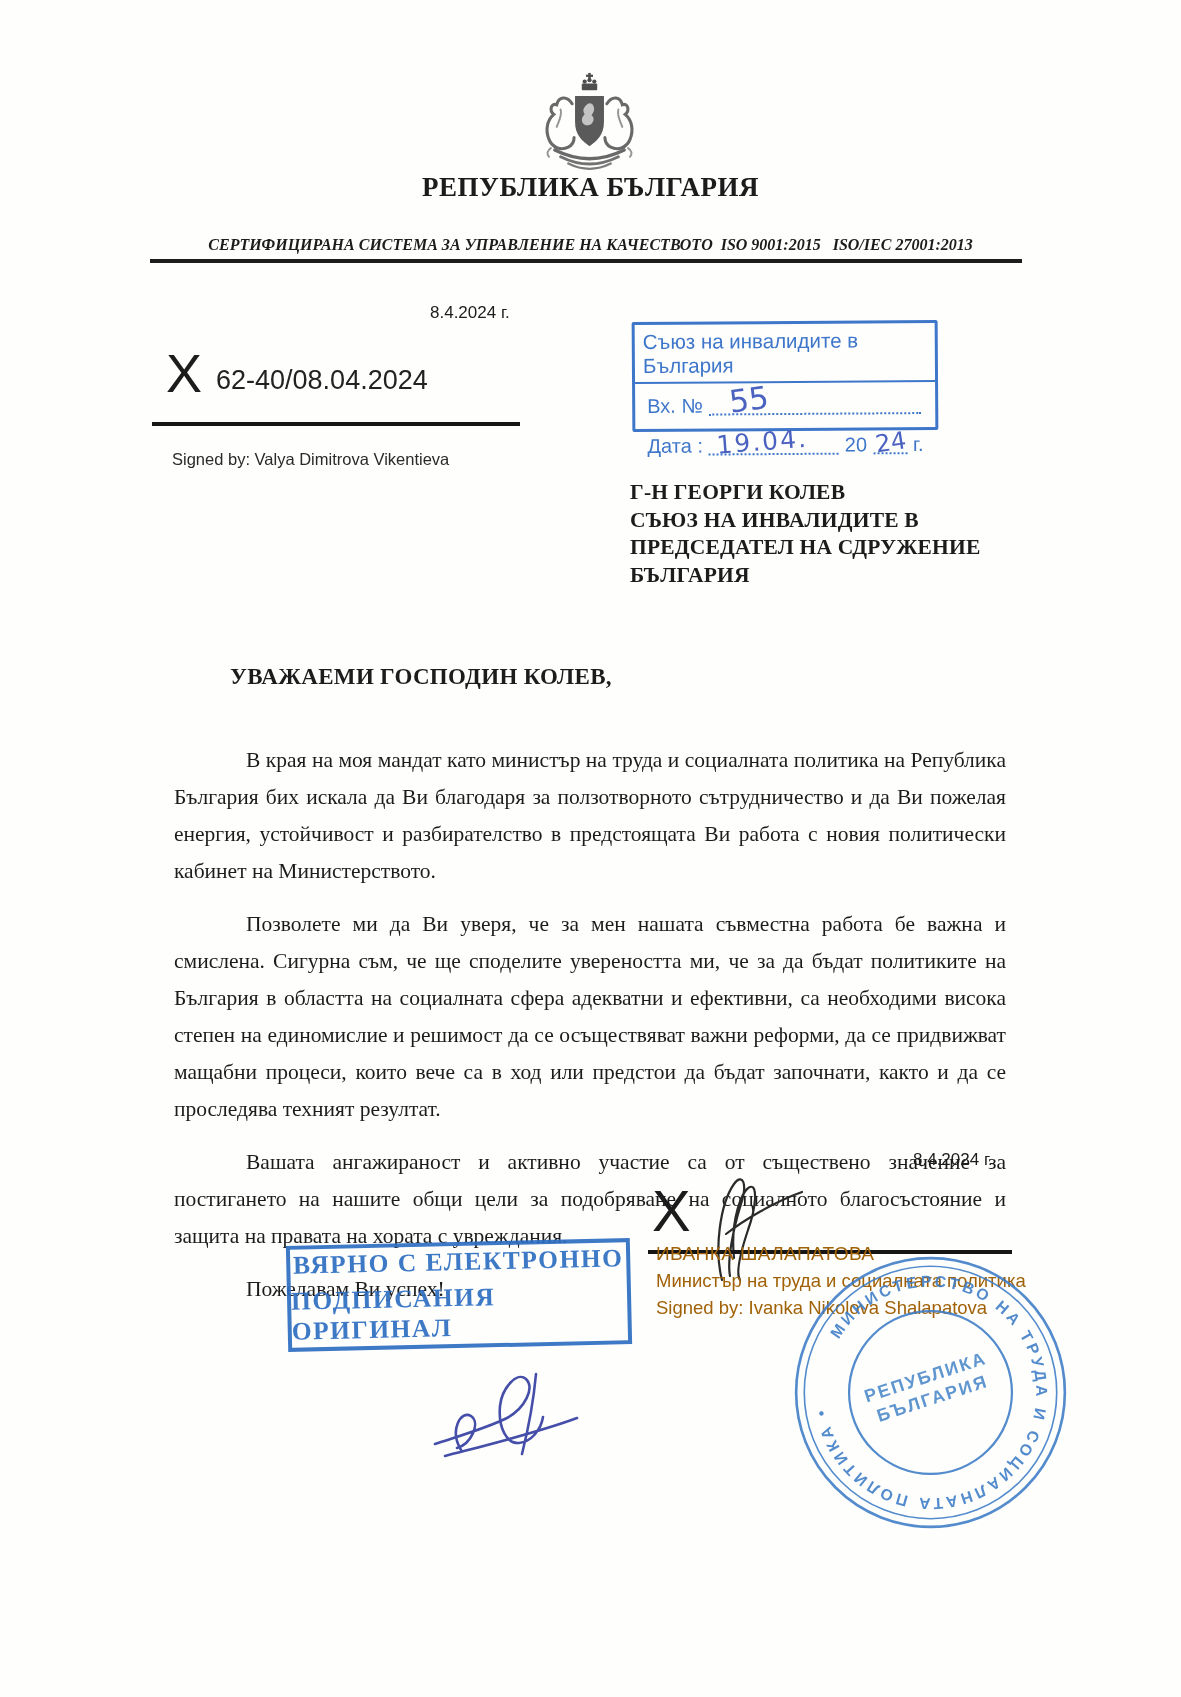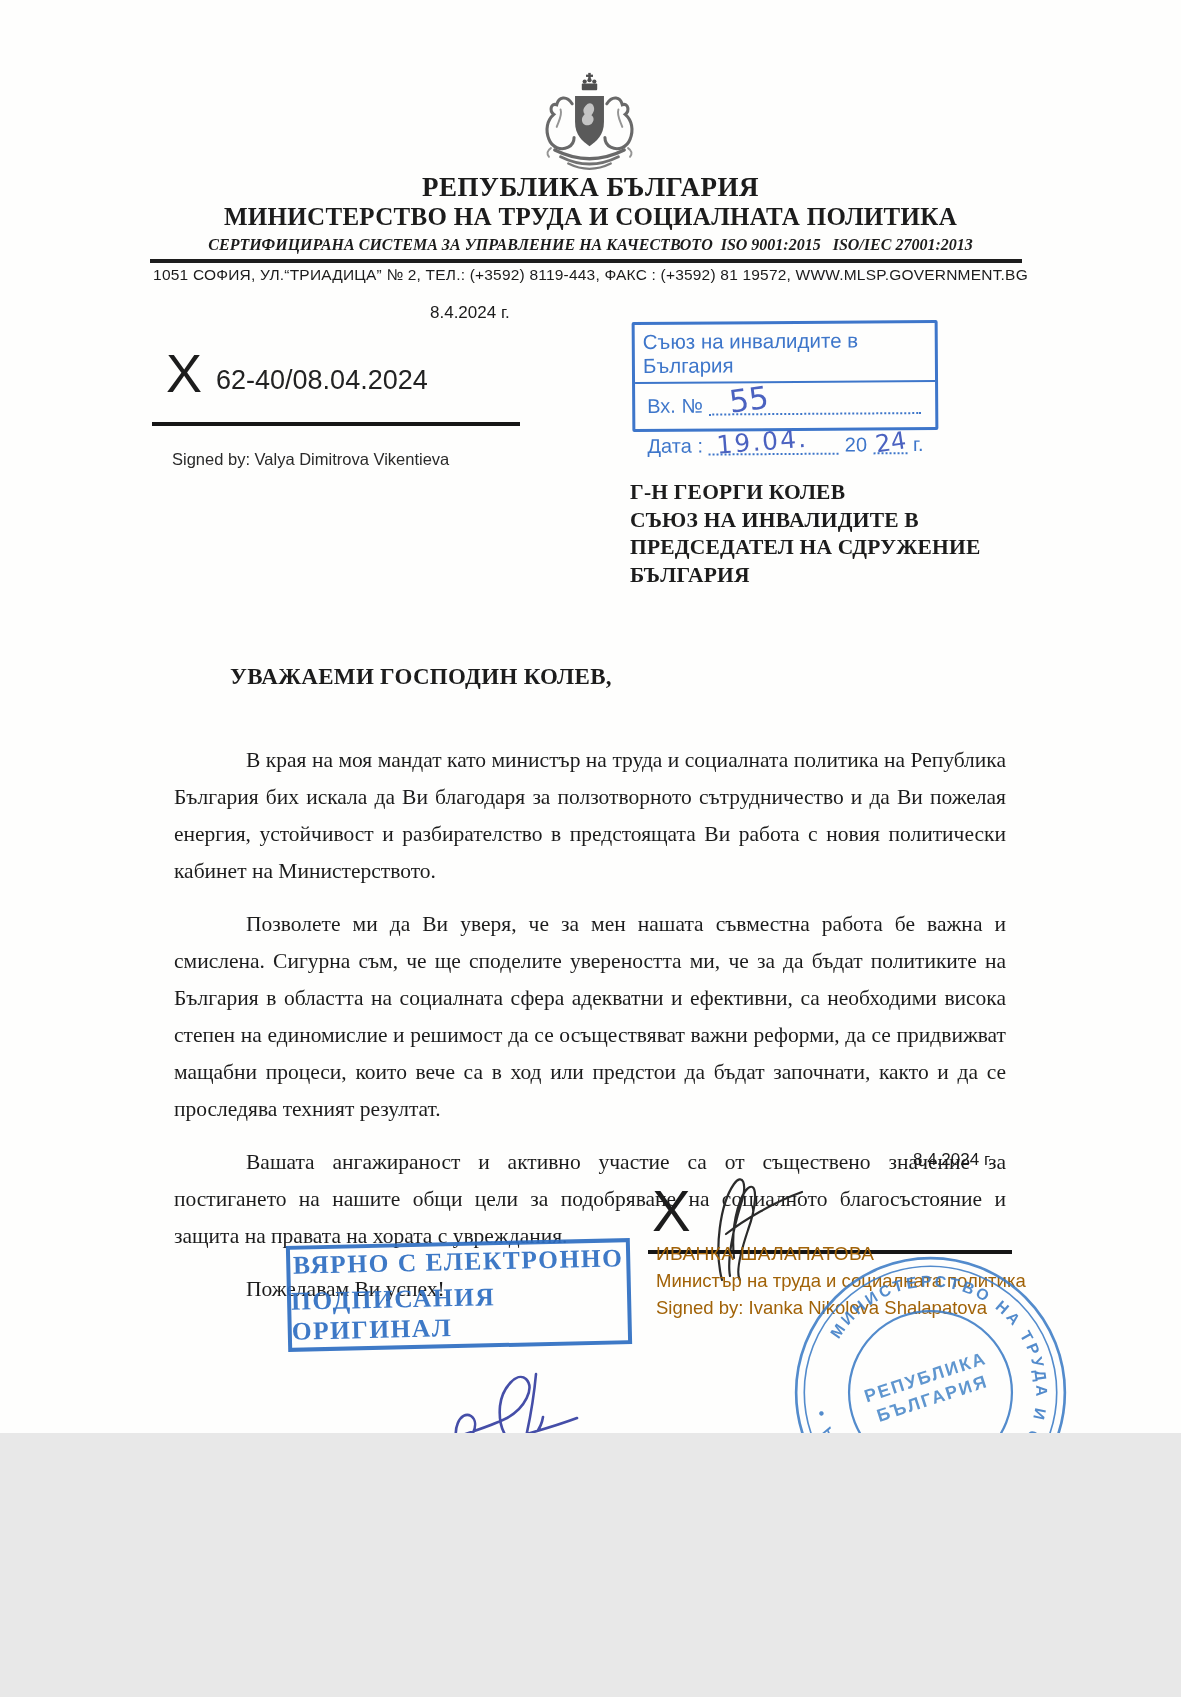--- a/index.html
+++ b/index.html
@@ -1,17 +1,17 @@
 <!DOCTYPE html>
 <html><head>
 <meta charset="utf-8">
 <style>
   html,body{margin:0;padding:0;background:#e8e8e8;}
   .page{
-    position:relative;width:1181px;height:1433px;background:#fefefd;
+    position:relative;width:1181px;height:1697px;background:#fefefd;
     overflow:hidden;font-family:"Liberation Serif","DejaVu Serif",serif;color:#1c1c1c;
   }
   .abs{position:absolute;}
   .center{left:0;width:1181px;text-align:center;}
   
   .h-republic{top:172px;font-size:27px;font-weight:bold;letter-spacing:.5px;}
   .h-ministry{top:203px;font-size:25px;font-weight:bold;letter-spacing:.3px;}
   .h-cert{top:236px;font-size:16px;font-style:italic;font-weight:bold;white-space:pre;}
   .h-rule{top:259px;left:150px;width:872px;height:4px;background:#1d1d1d;}
   .h-address{top:266px;font-size:15.5px;font-family:"Liberation Sans","DejaVu Sans",sans-serif;letter-spacing:.2px;}
@@ -79,24 +79,22 @@
       <path d="M66,36 c3,-4 7,-3 8,0 c2,4 0,7 -2,10 c3,2 3,6 0,9 c-3,2 -7,2 -9,-1 c-2,-4 0,-7 2,-9 c-2,-3 -2,-6 1,-9 z" fill="#cfcfcf" stroke="none" opacity="0.9"></path>
       <path d="M34,82 Q70,100 106,82" stroke-width="3.5" opacity="0.85"></path>
       <path d="M40,89 Q70,104 100,89" stroke-width="3" opacity="0.8"></path>
       <path d="M48,96 Q70,107 92,96" stroke-width="2.5" opacity="0.75"></path>
       <path d="M30,80 q-6,4 -2,9" stroke-width="2" opacity="0.6"></path>
       <path d="M110,80 q6,4 2,9" stroke-width="2" opacity="0.6"></path>
     </g>
   </svg>
 
   <div class="abs center h-republic">РЕПУБЛИКА БЪЛГАРИЯ</div>
-  <div class="abs center h-ministry">МИНИСТЕРСТВО НА ТРУДА И СОЦИАЛНАТА ПОЛИТИКА</div>
   <div class="abs center h-cert">СЕРТИФИЦИРАНА СИСТЕМА ЗА УПРАВЛЕНИЕ НА КАЧЕСТВОТО  ISO 9001:2015   ISO/IEC 27001:2013</div>
   <div class="abs h-rule"></div>
-  <div class="abs center h-address">1051 СОФИЯ, УЛ.“ТРИАДИЦА” № 2, ТЕЛ.: (+3592) 8119-443, ФАКС : (+3592) 81 19572, WWW.MLSP.GOVERNMENT.BG</div>
 
   <div class="abs date-top">8.4.2024 г.</div>
 
   <div class="abs reg">
     <div class="reg-row1">Съюз на инвалидите в България</div>
     <div class="reg-row2">
       <span class="reg-plain">Вх. №</span>
       <span class="leader">
         <span class="hw hw-55">55</span>
       </span>

